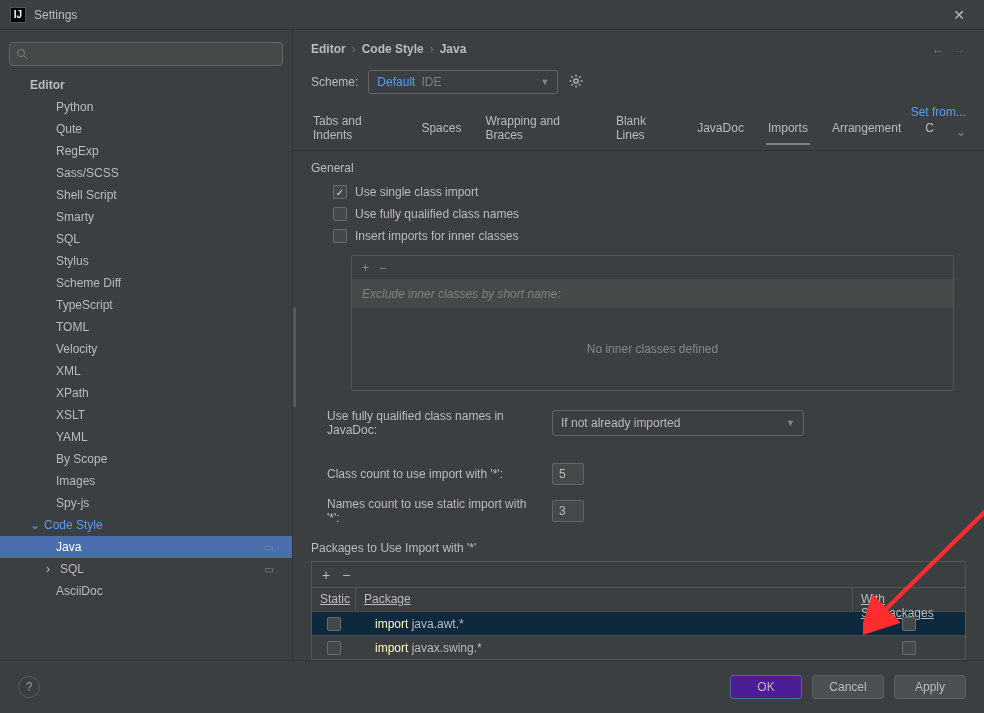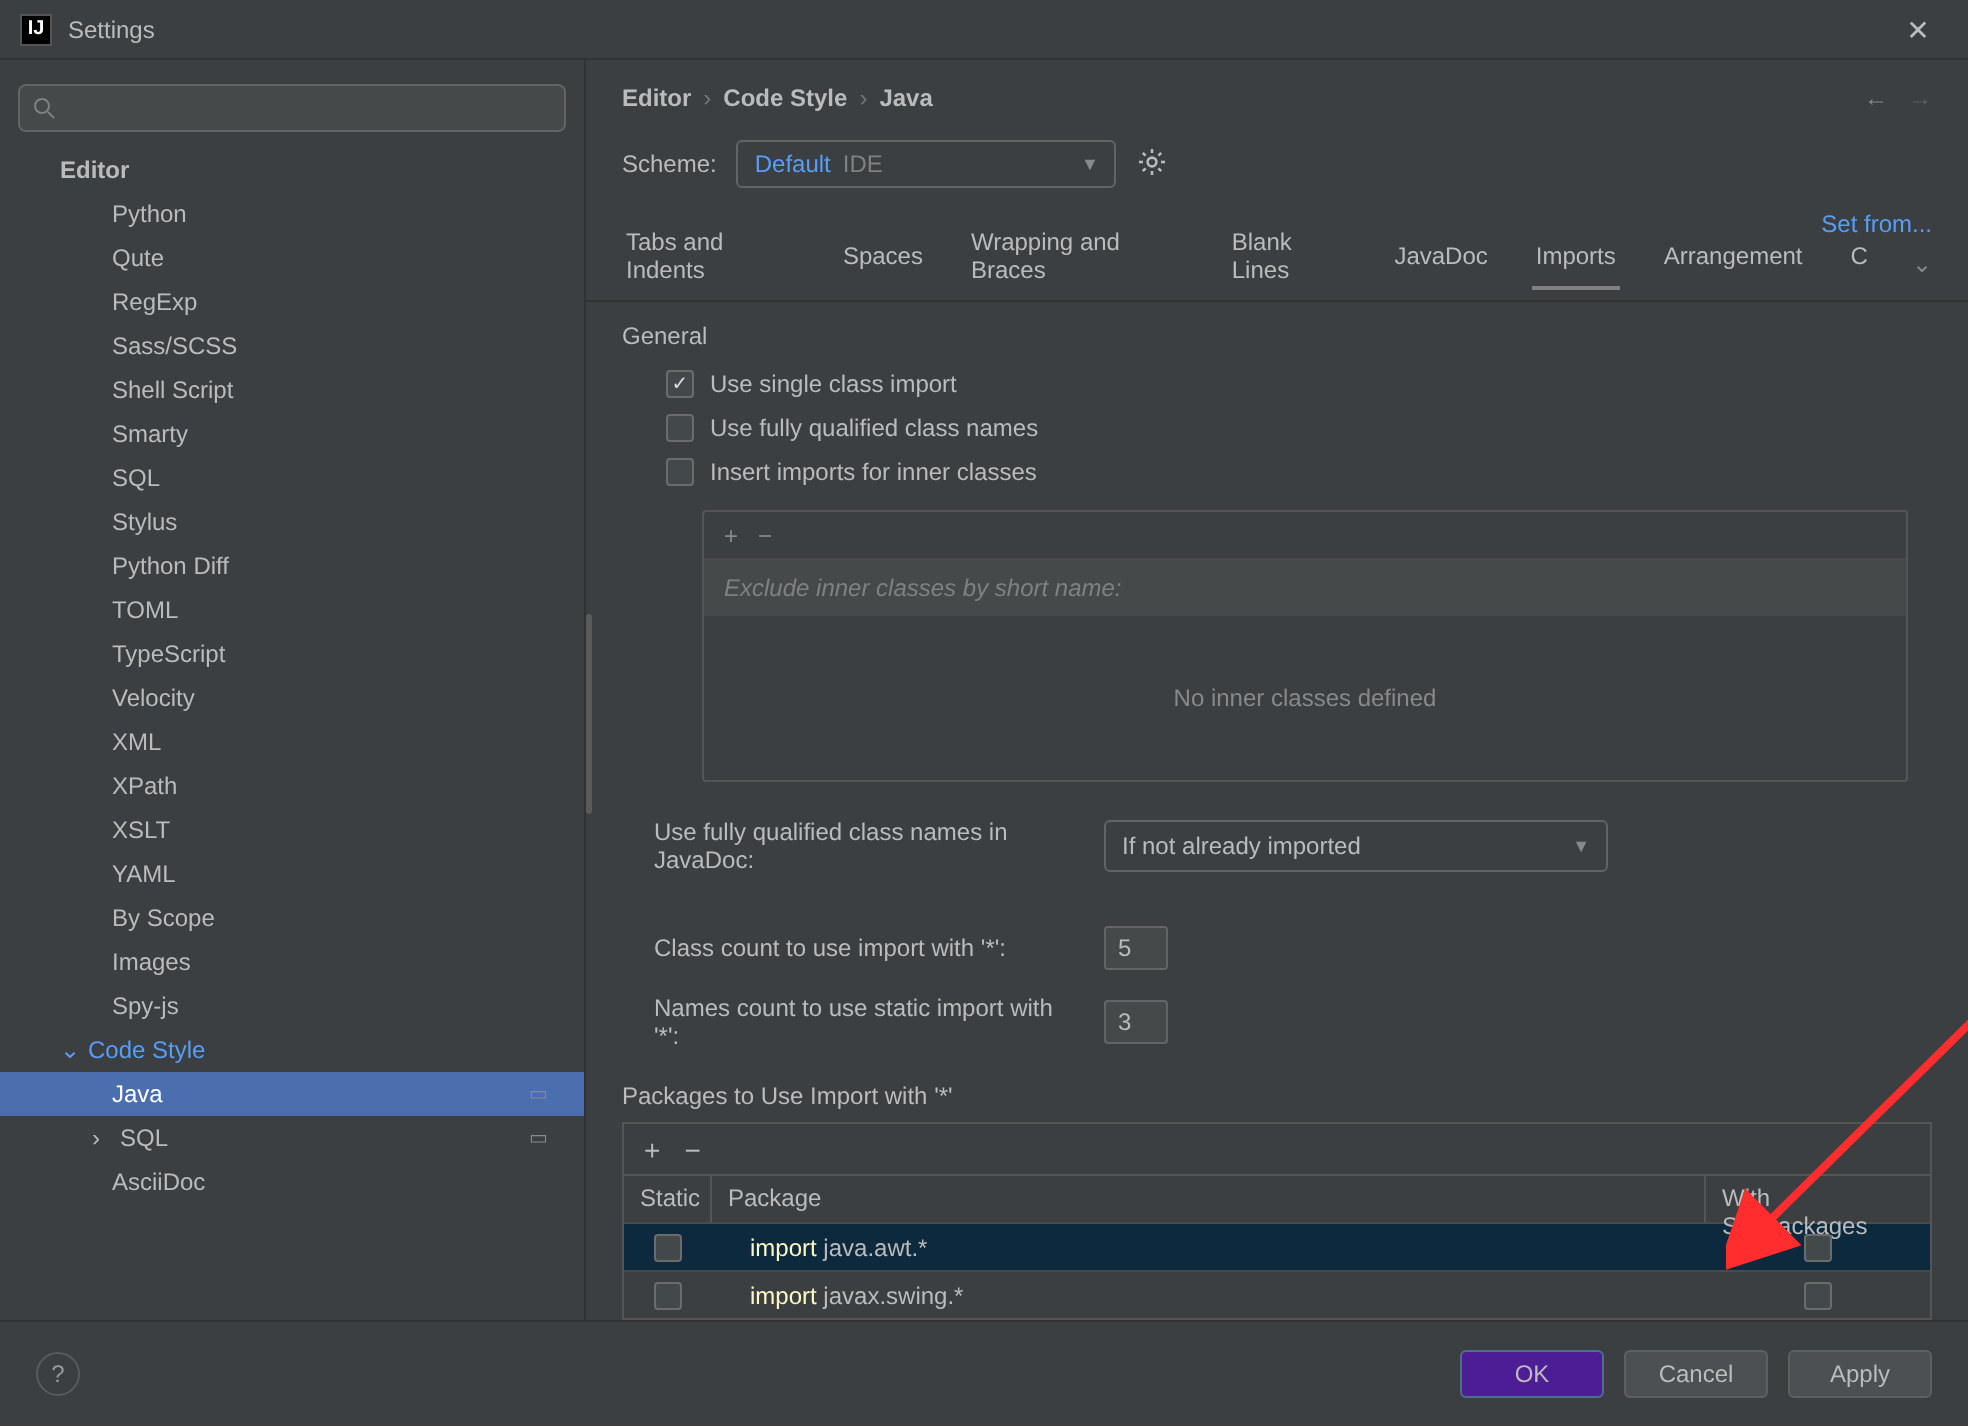--- a/index.html
+++ b/index.html
@@ -286,20 +286,21 @@
   border: 1px solid #555;
 }
 .pkg-head {
   display: flex;
   height: 23px;
   background: #3c3f41;
 }
 .pkg-head .col {
   padding: 4px 8px;
   border-right: 1px solid #555;
+  text-decoration: underline;
 }
 .col-static { width: 44px; }
 .col-package { flex: 1; }
 .col-sub { width: 112px; border-right: none !important; text-align: left; }
 .pkg-row {
   display: flex;
   height: 24px;
   align-items: center;
   border-top: 1px solid #4a4a4a;
 }
@@ -377,23 +378,23 @@
       <div class="tree-header">Editor</div>
       <div id="tree-items">
           <div class="tree-item level3">Python</div>
           <div class="tree-item level3">Qute</div>
           <div class="tree-item level3">RegExp</div>
           <div class="tree-item level3">Sass/SCSS</div>
           <div class="tree-item level3">Shell Script</div>
           <div class="tree-item level3">Smarty</div>
           <div class="tree-item level3">SQL</div>
           <div class="tree-item level3">Stylus</div>
-          <div class="tree-item level3">Python Diff</div>
+          <div class="tree-item level3">Scheme Diff</div>
+          <div class="tree-item level3">TypeScript</div>
           <div class="tree-item level3">TOML</div>
-          <div class="tree-item level3">TypeScript</div>
           <div class="tree-item level3">Velocity</div>
           <div class="tree-item level3">XML</div>
           <div class="tree-item level3">XPath</div>
           <div class="tree-item level3">XSLT</div>
           <div class="tree-item level3">YAML</div>
           <div class="tree-item level3">By Scope</div>
           <div class="tree-item level3">Images</div>
           <div class="tree-item level3">Spy-js</div>
         </div>
       <div class="tree-item branch link">

